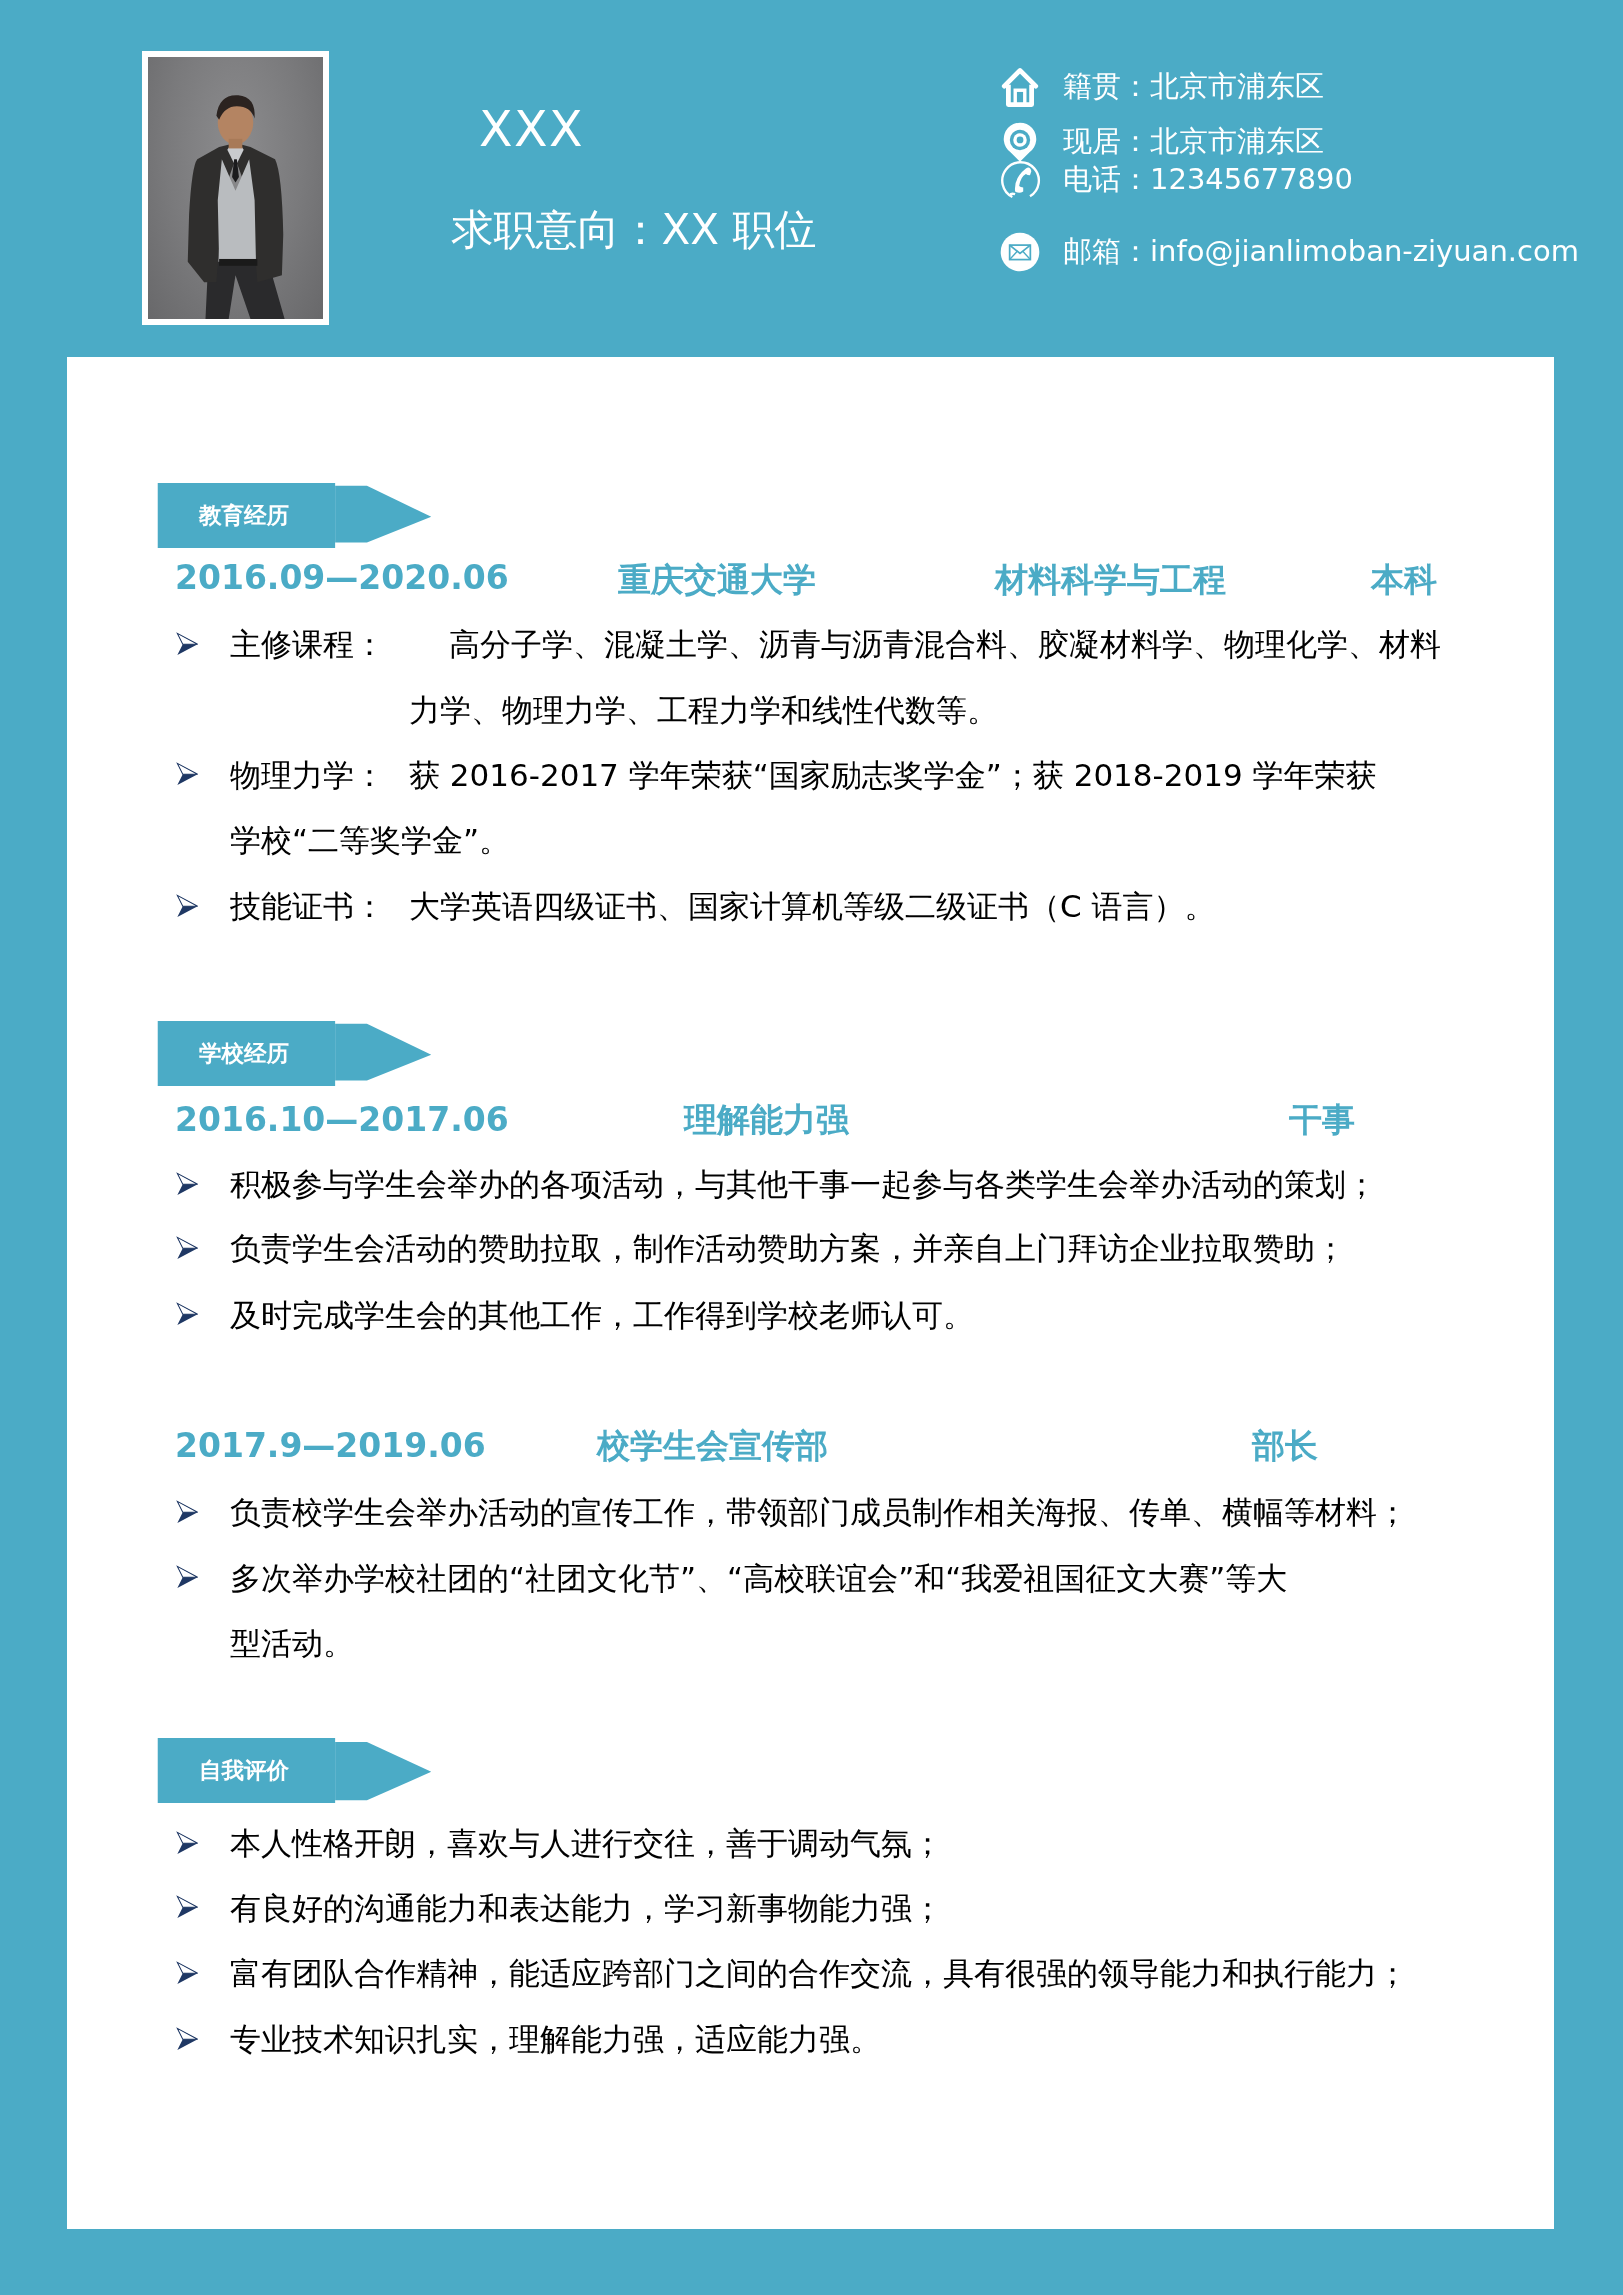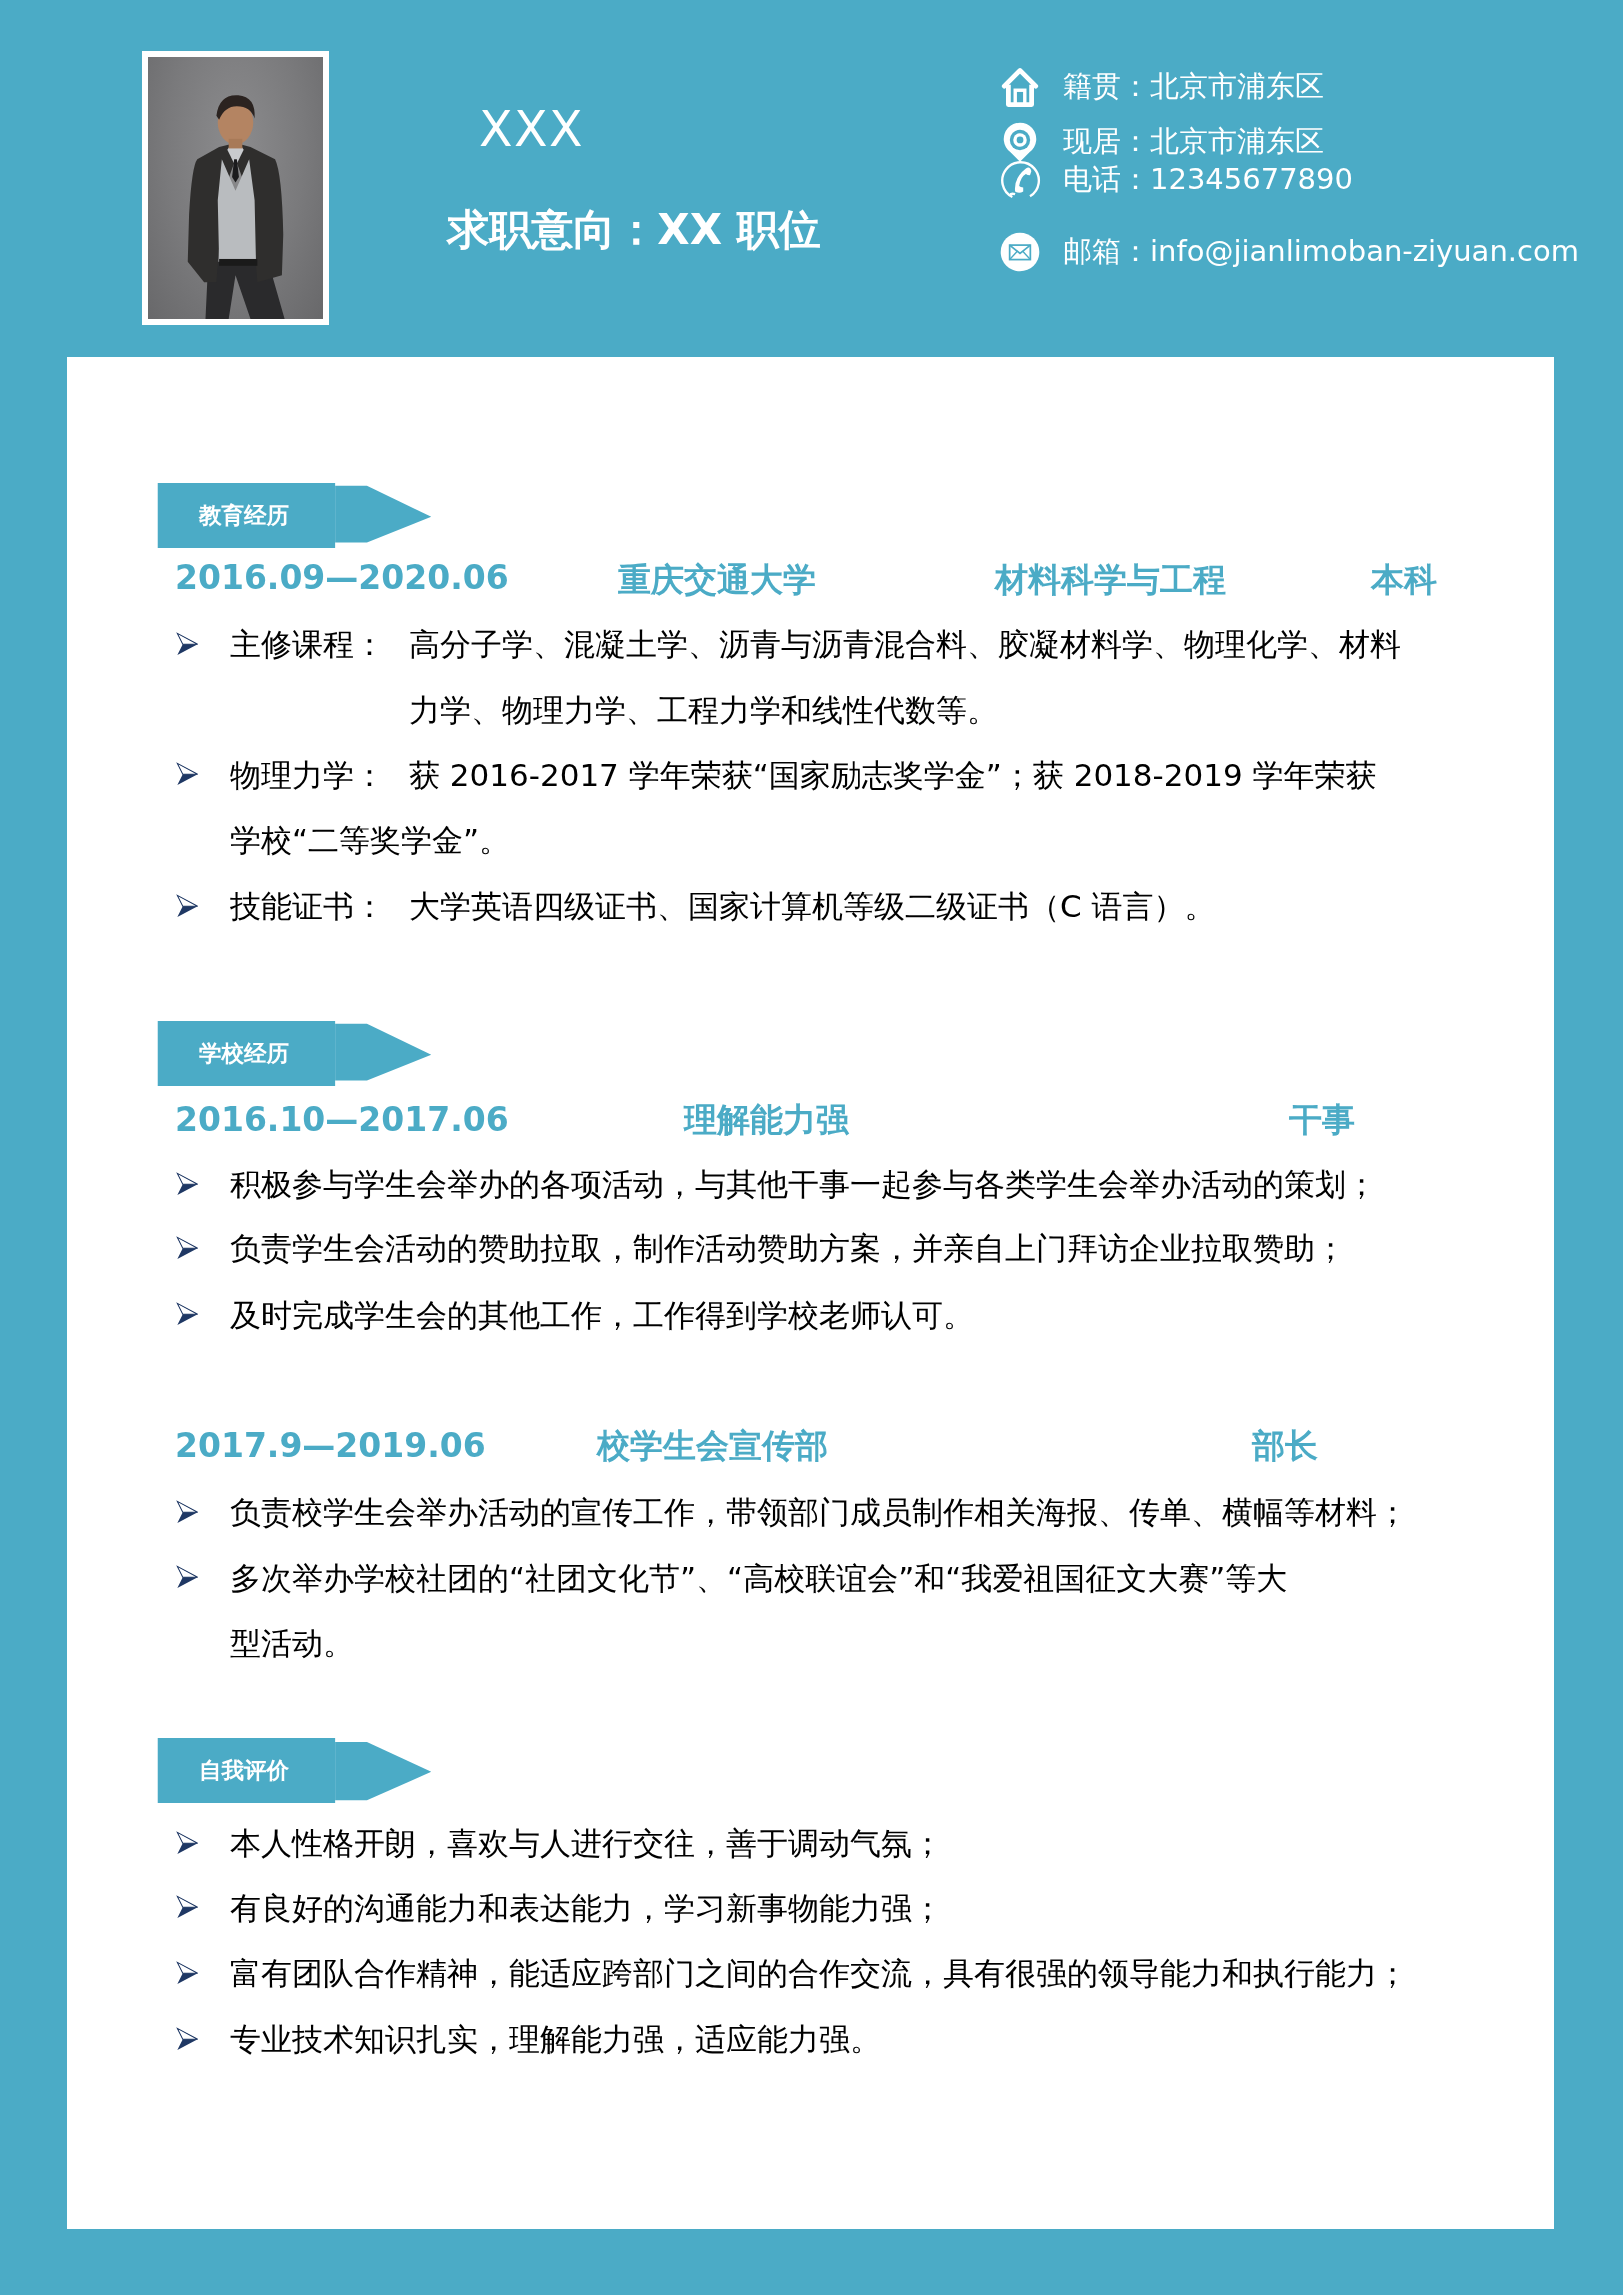--- a/index.html
+++ b/index.html
@@ -15,21 +15,21 @@
     position: absolute; left: 6.1px; top: 6.1px; width: 175px; height: 262px; overflow: hidden;
     background: radial-gradient(ellipse at 50% 35%, #8c8c8e 0%, #7a7a7c 55%, #68686a 100%);
   }
   .person { position: absolute; left: 0; top: 0; width: 175px; height: 262px; }
   .name {
     left: 479px; top: 102px; width: 314px; text-align: left;
     color: #fff; font-size: 49px; line-height: 55px; letter-spacing: 1.4px;
   }
   .intent {
     left: 409px; top: 202px; width: 450px; text-align: center;
-    color: #fff; font-size: 42px; font-weight: bold; line-height: 55px;
+    color: #fff; font-size: 42px; font-weight: normal; line-height: 55px;
   }
   .contact-row { left: 999px; height: 48px; display: flex; align-items: center; color: #fff; }
   .contact-row .ico { width: 42px; height: 42px; display: flex; align-items: center; justify-content: center; }
   .contact-row .txt { margin-left: 22px; font-size: 29px; white-space: nowrap; }
 
   
   .card { left: 67px; top: 357px; width: 1487px; height: 1872px; background: #ffffff; }
 
   
   .tag { left: 157px; width: 275px; height: 65px; }
@@ -137,21 +137,21 @@
 <div class="abs row-head" style="left:175px; top:556px;">2016.09—2020.06</div>
 <div class="abs row-head" style="left:618px; top:558px;">重庆交通大学</div>
 <div class="abs row-head" style="left:995px; top:558px;">材料科学与工程</div>
 <div class="abs row-head" style="left:1371px; top:558px;">本科</div>
 
 <svg class="abs bullet" style="top:632px;" viewBox="0 0 34 36">
     <polygon points="2,2 32,18 2,34 10,18" fill="#1f3864"></polygon>
     <polygon points="2,2 32,18 10,18" fill="#ffffff" stroke="#1f3864" stroke-width="1.5"></polygon>
   </svg>
 <div class="abs line lbl" style="top:622px;">主修课程：</div>
-<div class="abs line val" style="top:622px;">高分子学、混凝土学、沥青与沥青混合料、胶凝材料学、物理化学、材料</div>
+<div class="abs line val" style="top:622px;margin-left:40px;">高分子学、混凝土学、沥青与沥青混合料、胶凝材料学、物理化学、材料</div>
 <div class="abs line val" style="top:688px;">力学、物理力学、工程力学和线性代数等。</div>
 
 <svg class="abs bullet" style="top:762px;" viewBox="0 0 34 36">
     <polygon points="2,2 32,18 2,34 10,18" fill="#1f3864"></polygon>
     <polygon points="2,2 32,18 10,18" fill="#ffffff" stroke="#1f3864" stroke-width="1.5"></polygon>
   </svg>
 <div class="abs line lbl" style="top:753px;">物理力学：</div>
 <div class="abs line val" style="top:753px;">获 2016-2017 学年荣获“国家励志奖学金”；获 2018-2019 学年荣获</div>
 <div class="abs line lbl" style="top:818px;">学校“二等奖学金”。</div>
 

